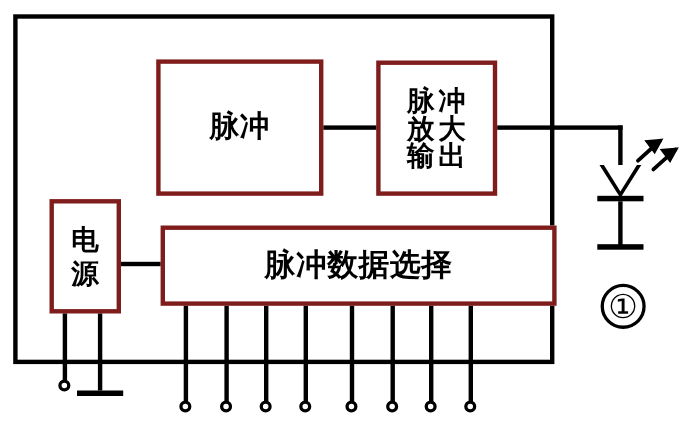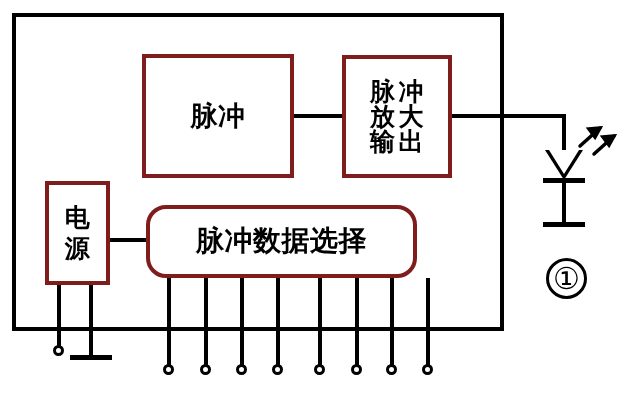--- a/index.html
+++ b/index.html
@@ -153,21 +153,21 @@
     <span class="block-label grid-2x3">
       <span>脉</span>
       <span>冲</span>
       <span>放</span>
       <span>大</span>
       <span>输</span>
       <span>出</span>
     </span>
   </div>
 
-  <div class="block single-line" style="left:146px; top:205px; width:271px; height:73px;border-radius:20px;">
+  <div class="block single-line" style="left:146px; top:205px; width:360px; height:73px;">
     <span class="block-label">脉冲数据选择</span>
   </div>
 
   <div class="block vertical" style="left:45px; top:181px; width:65px; height:104px;">
     <span class="block-label">
       <span class="row">电</span>
       <span class="row">源</span>
     </span>
   </div>
 

